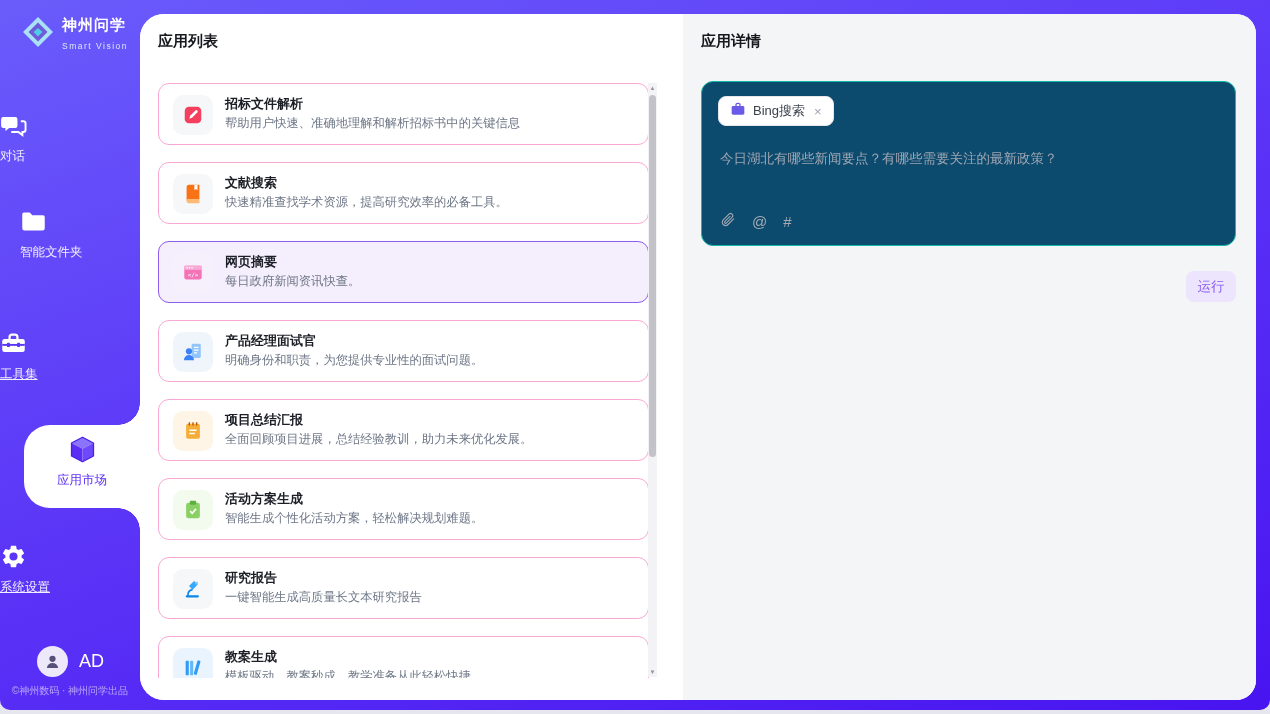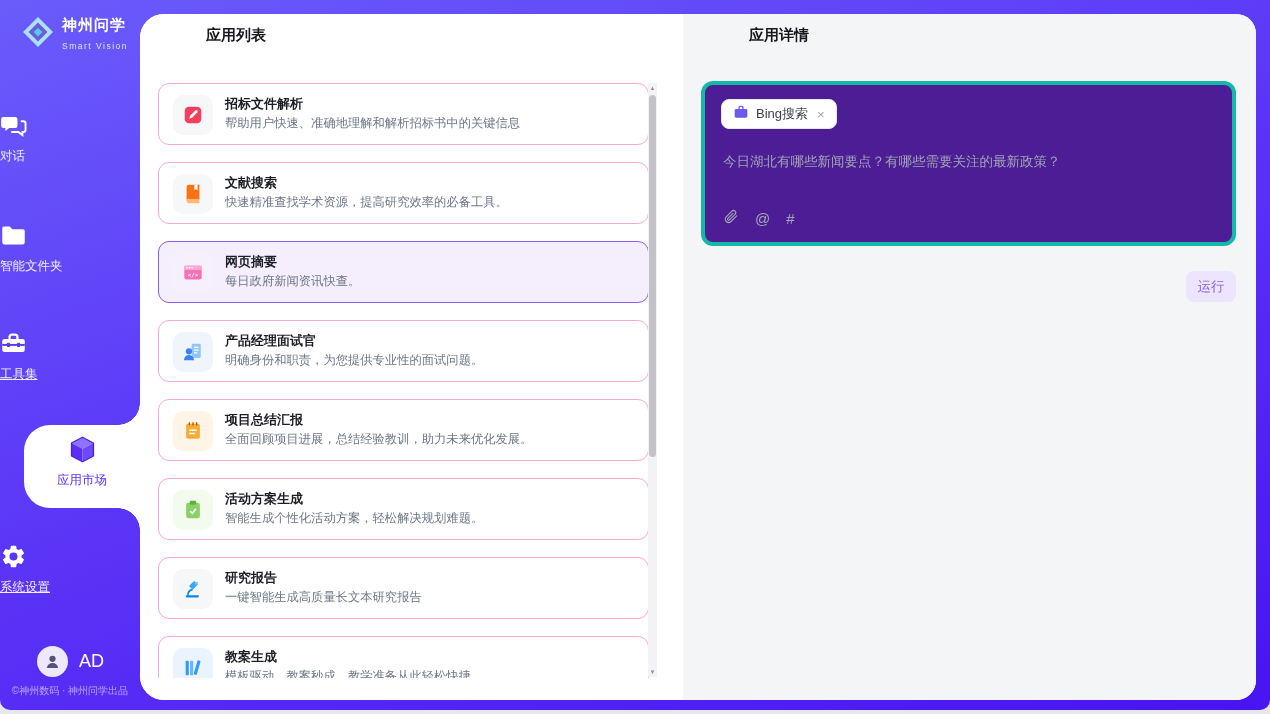--- a/index.html
+++ b/index.html
@@ -16,21 +16,21 @@
   
   .sidebar { position:absolute; left:0; top:0; width:140px; height:710px; }
   .logo { position:absolute; left:21px; top:15px; display:flex; align-items:center; gap:7px; }
   .logo-text .name { color:#fff; font-size:15px; font-weight:700; letter-spacing:1px; }
   .logo-text .sub  { color:#D8E9FD; font-size:8.5px; letter-spacing:1.5px; margin-top:2px; }
   .nav-item { position:absolute; left:0; width:140px; text-align:left; color:#F1EFFE; cursor:pointer; }
   .nav-item .nicon { display:inline-block; height:28px; }
   .nav-item .nlabel { display:block; font-size:12.5px; margin-top:5px; color:#F1EFFE; }
   .nav-item .nlabel.underlined { text-decoration:underline; }
   .nav-chat    { top:112px; }
-  .nav-folder  { top:222px; }
+  .nav-folder  { top:208px;padding-left:20px; }
   .nav-tools   { top:330px; }
   .nav-setting { top:543px; }
   .active-blob {
     position:absolute; left:24px; right:0; top:425px; height:83px;
     background:#fff; border-radius:26px 0 0 26px; text-align:center;
     padding-top:9px; cursor:pointer;
   }
   .active-blob::before {
     content:""; position:absolute; right:0; top:-22px; width:22px; height:22px;
     background:radial-gradient(circle 22px at 0 0, transparent 21.5px, #fff 22px);
@@ -44,21 +44,21 @@
   .avatar { width:31px; height:31px; border-radius:50%; background:#EDE9FB; display:flex; align-items:center; justify-content:center; }
   .user-label { color:#fff; font-size:18px; }
   .copyright { position:absolute; left:0; top:684px; width:140px; text-align:center;
     color:rgba(255,255,255,.55); font-size:10px; white-space:nowrap; }
   
   .content {
     position:absolute; left:140px; top:14px; right:14px; bottom:10px;
     background:#fff; border-radius:24px 20px 20px 24px; overflow:hidden; display:flex;
   }
   .list-panel { width:543px; position:relative; background:#fff; }
-  .panel-title { position:absolute; left:18px; top:12px; font-size:15px; font-weight:700; color:#16181D;margin-left:48px; }
+  .panel-title { position:absolute; left:18px; top:18px; font-size:15px; font-weight:700; color:#16181D; }
   .list-scroll { position:absolute; left:18px; right:34px; top:69px; bottom:22px; overflow:hidden; }
   .app-card {
     position:relative; height:62px; margin-bottom:17px; background:#fff;
     border:1px solid #f9a8d4; border-radius:11px; cursor:pointer;
   }
   .app-card.selected { background:#F5EEFD; border:1.5px solid #8F5CF0; }
   .tile { position:absolute; left:14px; top:11px; width:40px; height:40px; border-radius:10px;
     display:flex; align-items:center; justify-content:center; }
   .app-card .name { position:absolute; left:66px; top:11px; font-size:13px; font-weight:700; color:#1C1F26; }
   .app-card .desc { position:absolute; left:66px; top:31px; font-size:12.3px; color:#6E7787; white-space:nowrap; }
@@ -66,21 +66,21 @@
   .t-cream { background:#FEF5E7; } .t-green { background:#F3FAEE; } .t-sky { background:#EAF4FE; }
   
   .scrollbar { position:absolute; right:26px; top:69px; bottom:23px; width:9px; background:#F3F3F5; }
   .sb-arrow { position:absolute; left:0; width:9px; text-align:center; font-size:6px; color:#909097; }
   .sb-up { top:2px; } .sb-down { bottom:2px; }
   .sb-thumb { position:absolute; left:1px; top:12px; width:7px; height:362px; background:#C2C2C8; border-radius:4px; }
   
   .detail-panel { flex:1; background:#F4F5F7; position:relative; }
   .composer-card {
     position:absolute; left:18px; right:20px; top:67px; height:165px;
-    background:#4c1d95; border:4px solid #14b8a6; border-radius:12px;
+    background:#0c4a6e; border:1px solid #14b8a6; border-radius:12px;
   }
   .chip {
     position:absolute; left:16px; top:14px; height:30px; display:inline-flex; align-items:center;
     gap:7px; padding:0 11px; background:#fff; border:1px solid #E5E7EB; border-radius:8px; cursor:pointer;
   }
   .chip .chip-label { font-size:13px; color:#3A3F4A; }
   .chip .chip-close { font-size:13px; color:#9CA3AF; margin-left:2px; cursor:pointer; }
   .query-text { position:absolute; left:18px; top:68px; right:16px; font-size:13.5px; color:#9FA6B2; cursor:text; }
   .composer-icons { position:absolute; left:18px; bottom:13px; display:flex; align-items:center; gap:16px; color:#A3A9B3; }
   .composer-icons .glyph { font-size:15px; color:#A3A9B3; cursor:pointer; }

